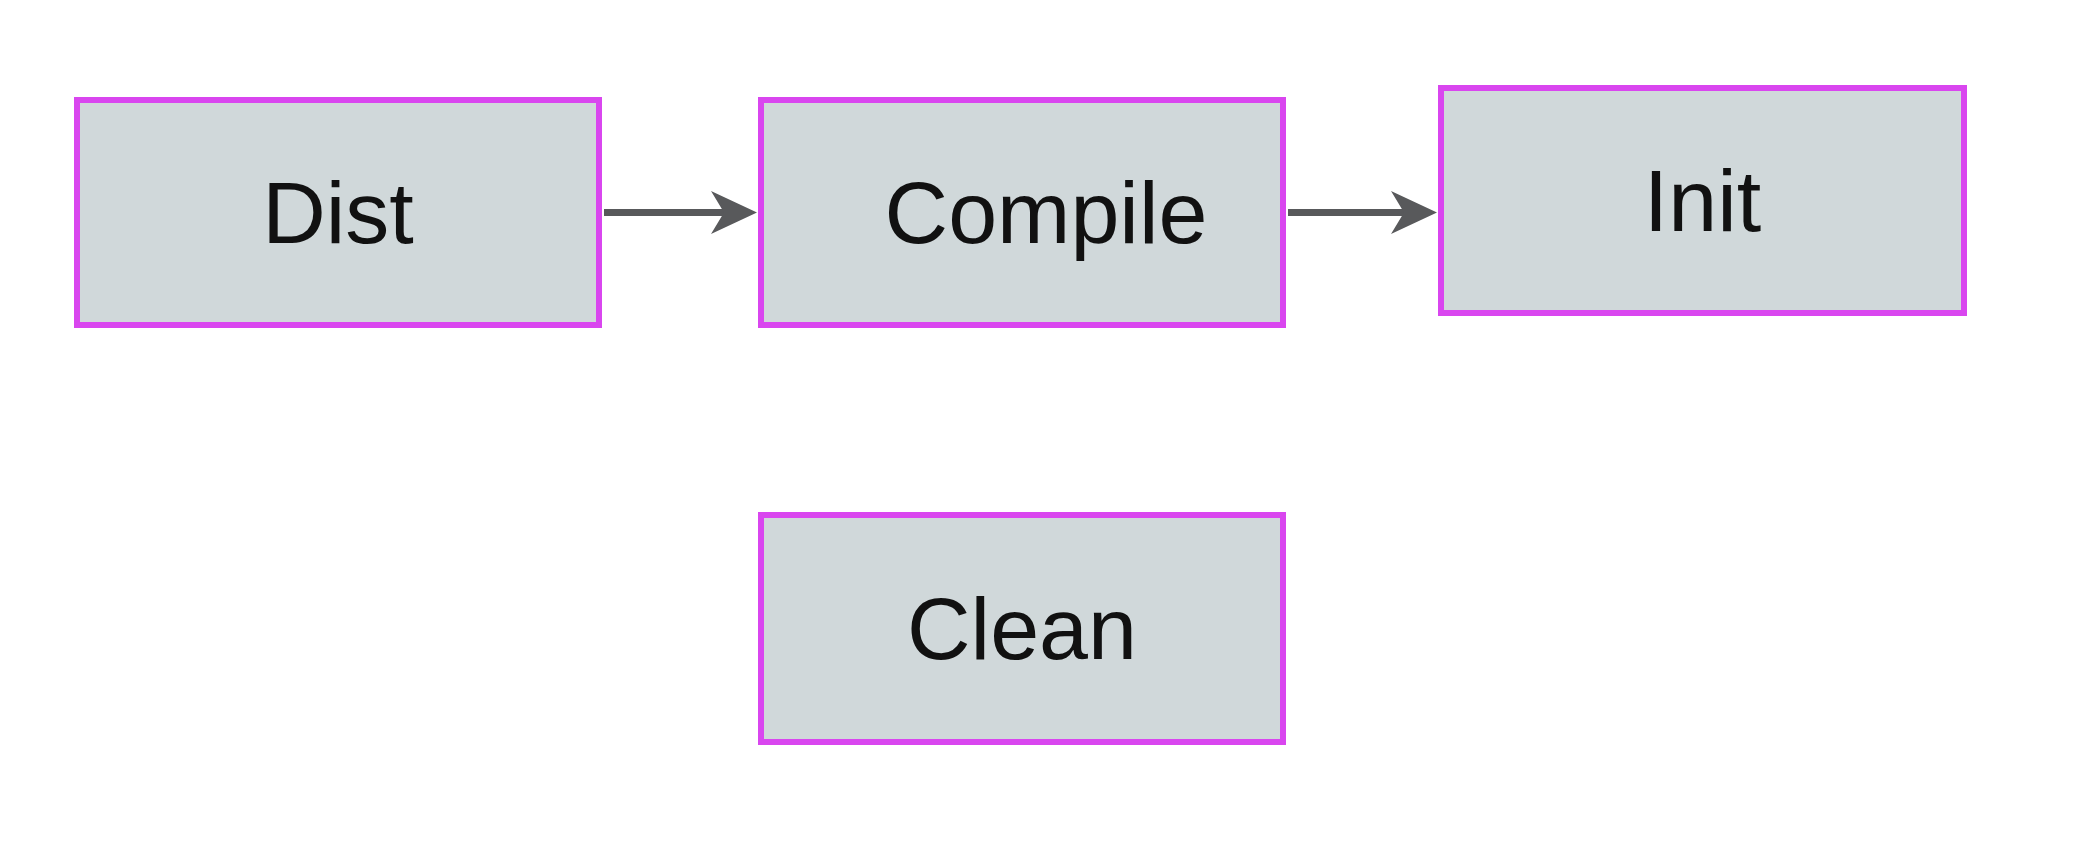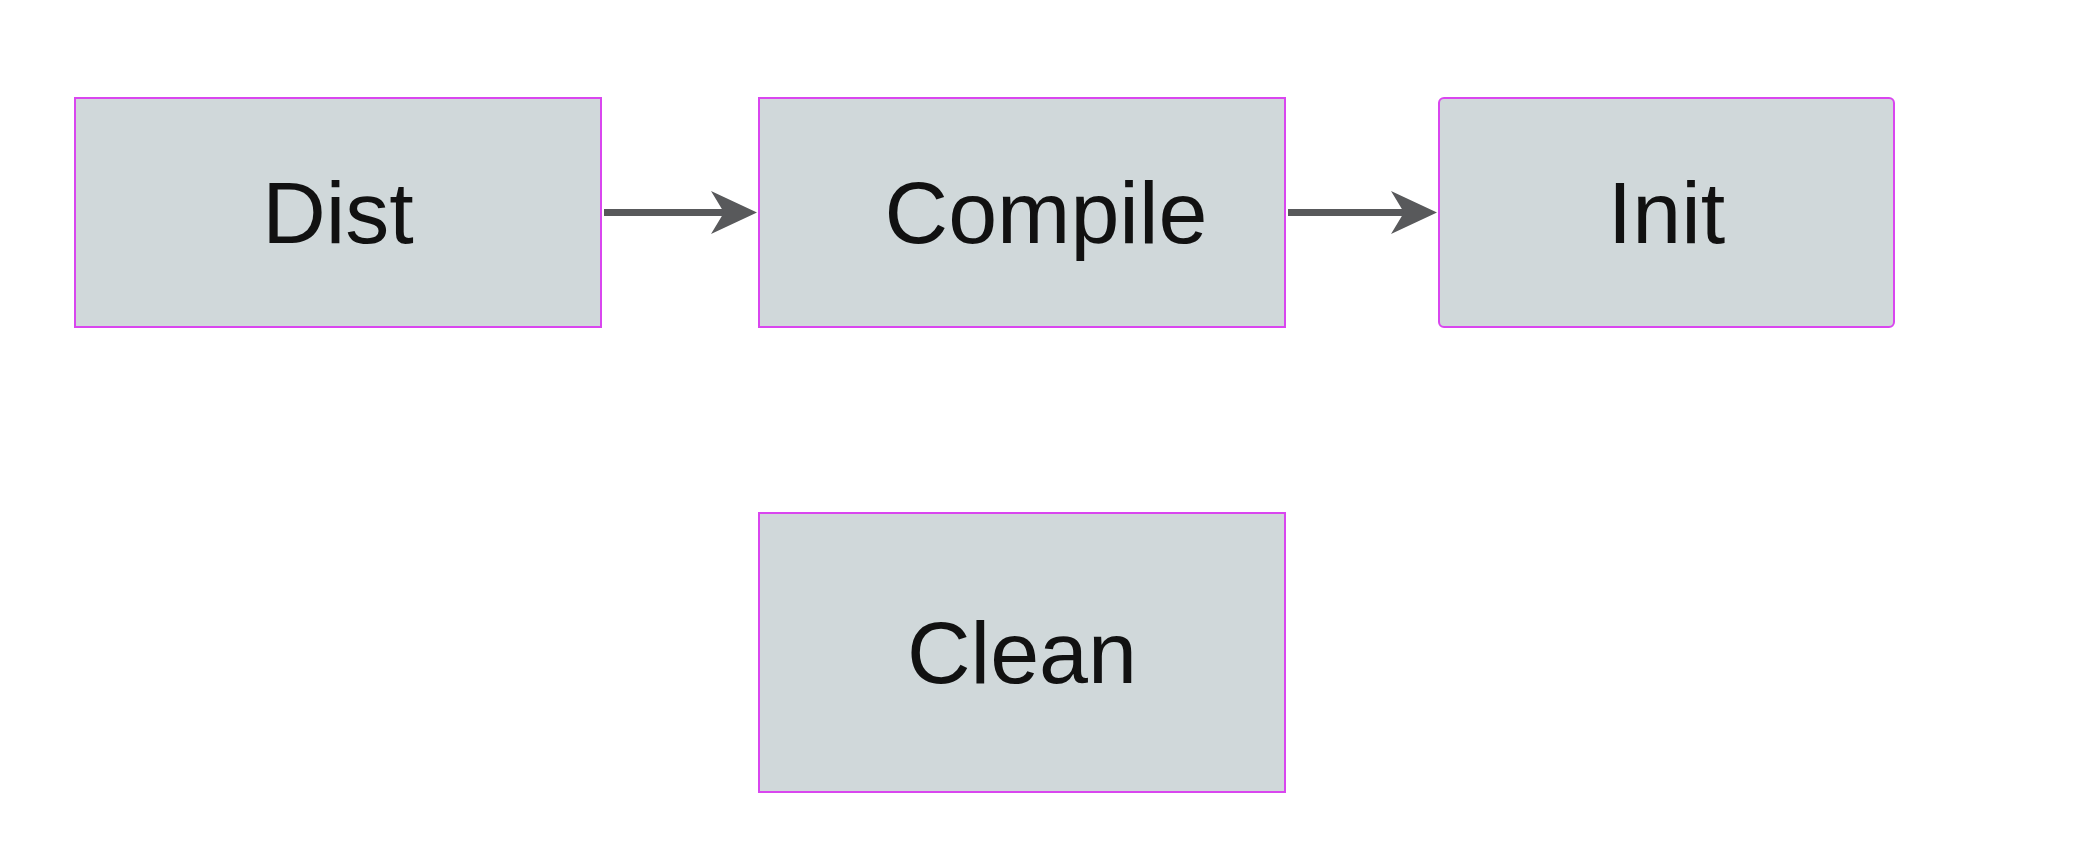--- a/index.html
+++ b/index.html
@@ -12,37 +12,37 @@
     width: 2078px;
     height: 848px;
     background: #ffffff;
     overflow: hidden;
     font-family: "Liberation Sans", "DejaVu Sans", sans-serif;
   }
   .node {
     position: absolute;
     box-sizing: border-box;
     background: #d0d8da;
-    border: 2px solid #d946ef;
+    border: 6px solid #d946ef;
     display: flex;
     align-items: center;
     justify-content: center;
   }
   .node .label {
     font-size: 88px;
     font-weight: 400;
     color: #111111;
     letter-spacing: 0px;
     line-height: 1;
     white-space: nowrap;
   }
   #node-dist    { left: 74px;   top: 97px;  width: 528px; height: 231px; }
   #node-compile { left: 758px;  top: 97px;  width: 528px; height: 231px; padding-left: 48px; }
-  #node-init    { left: 1438px; top: 97px;  width: 457px; height: 231px; border-radius: 6px; }
-  #node-clean   { left: 758px;  top: 512px; width: 528px; height: 281px; }
+  #node-init    { left: 1438px; top: 85px;  width: 529px; height: 231px; }
+  #node-clean   { left: 758px;  top: 512px; width: 528px; height: 233px; }
 
   #edges-layer {
     position: absolute;
     left: 0; top: 0;
     width: 2078px;
     height: 848px;
     pointer-events: none;
   }
 </style>
 </head>

